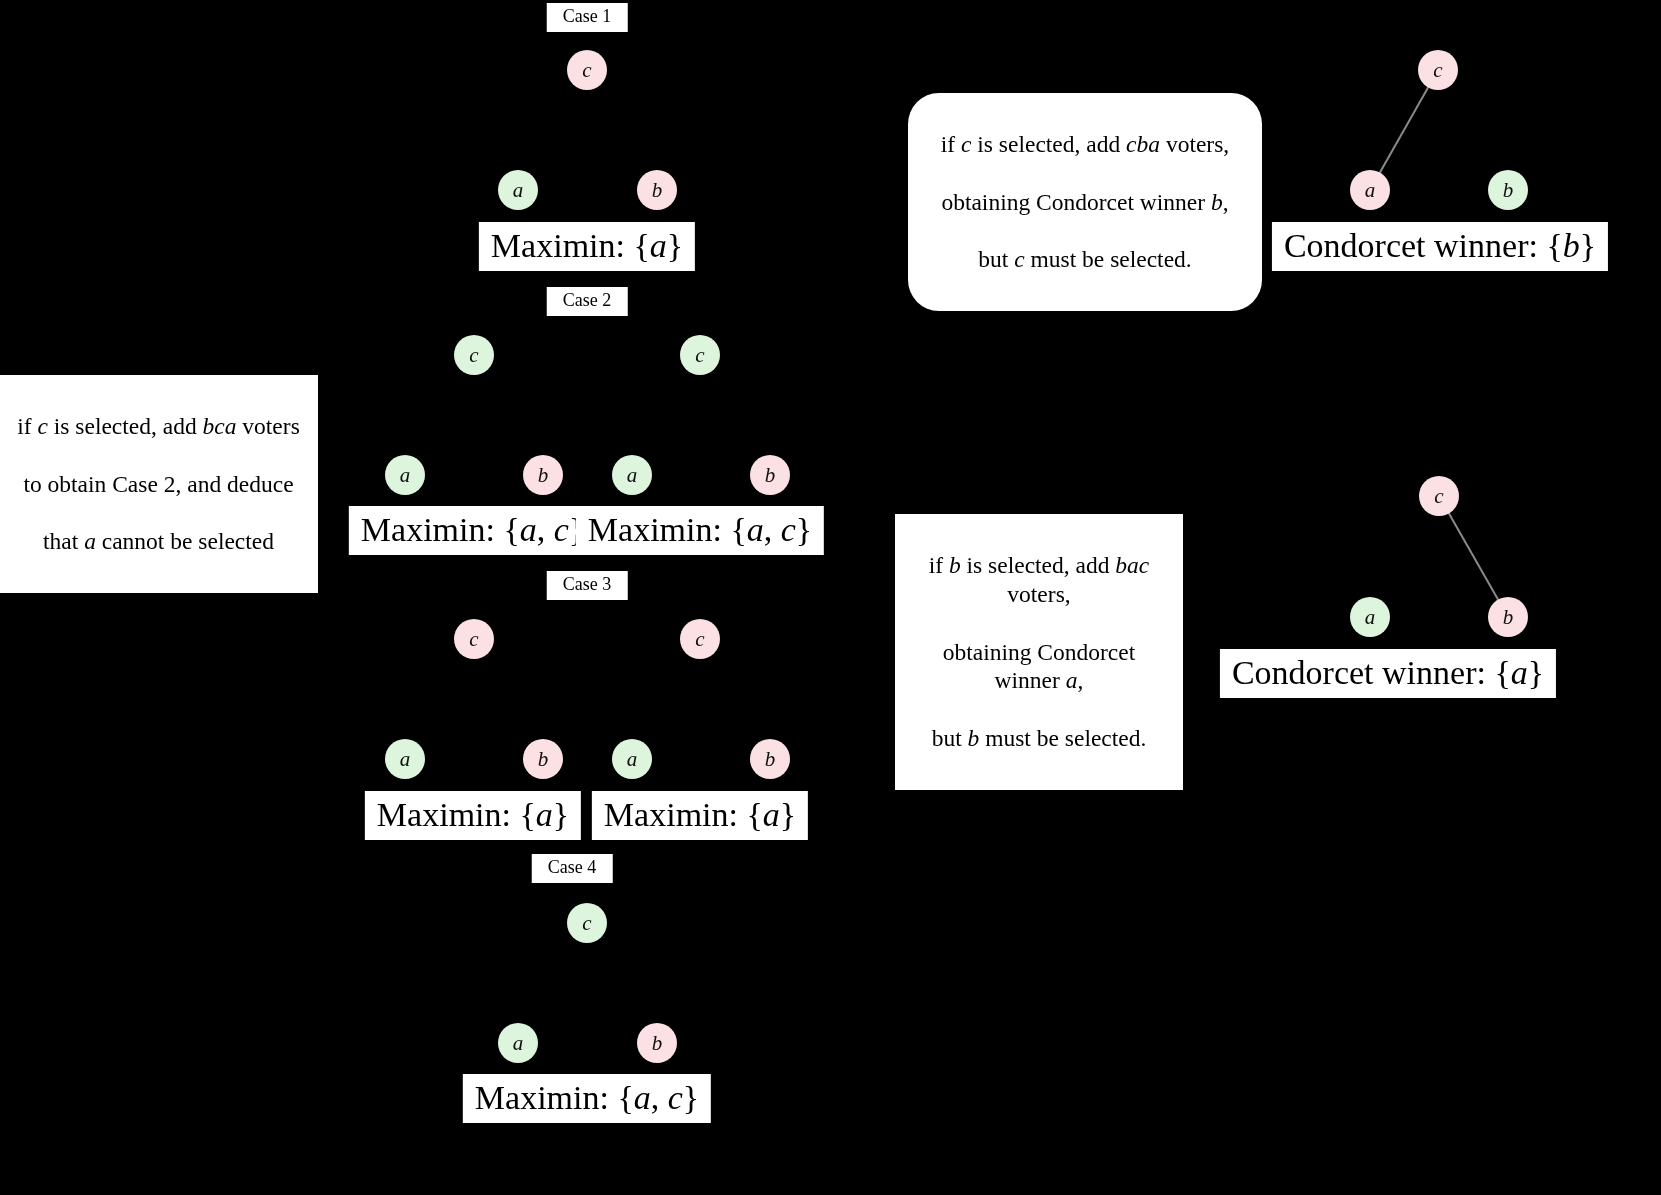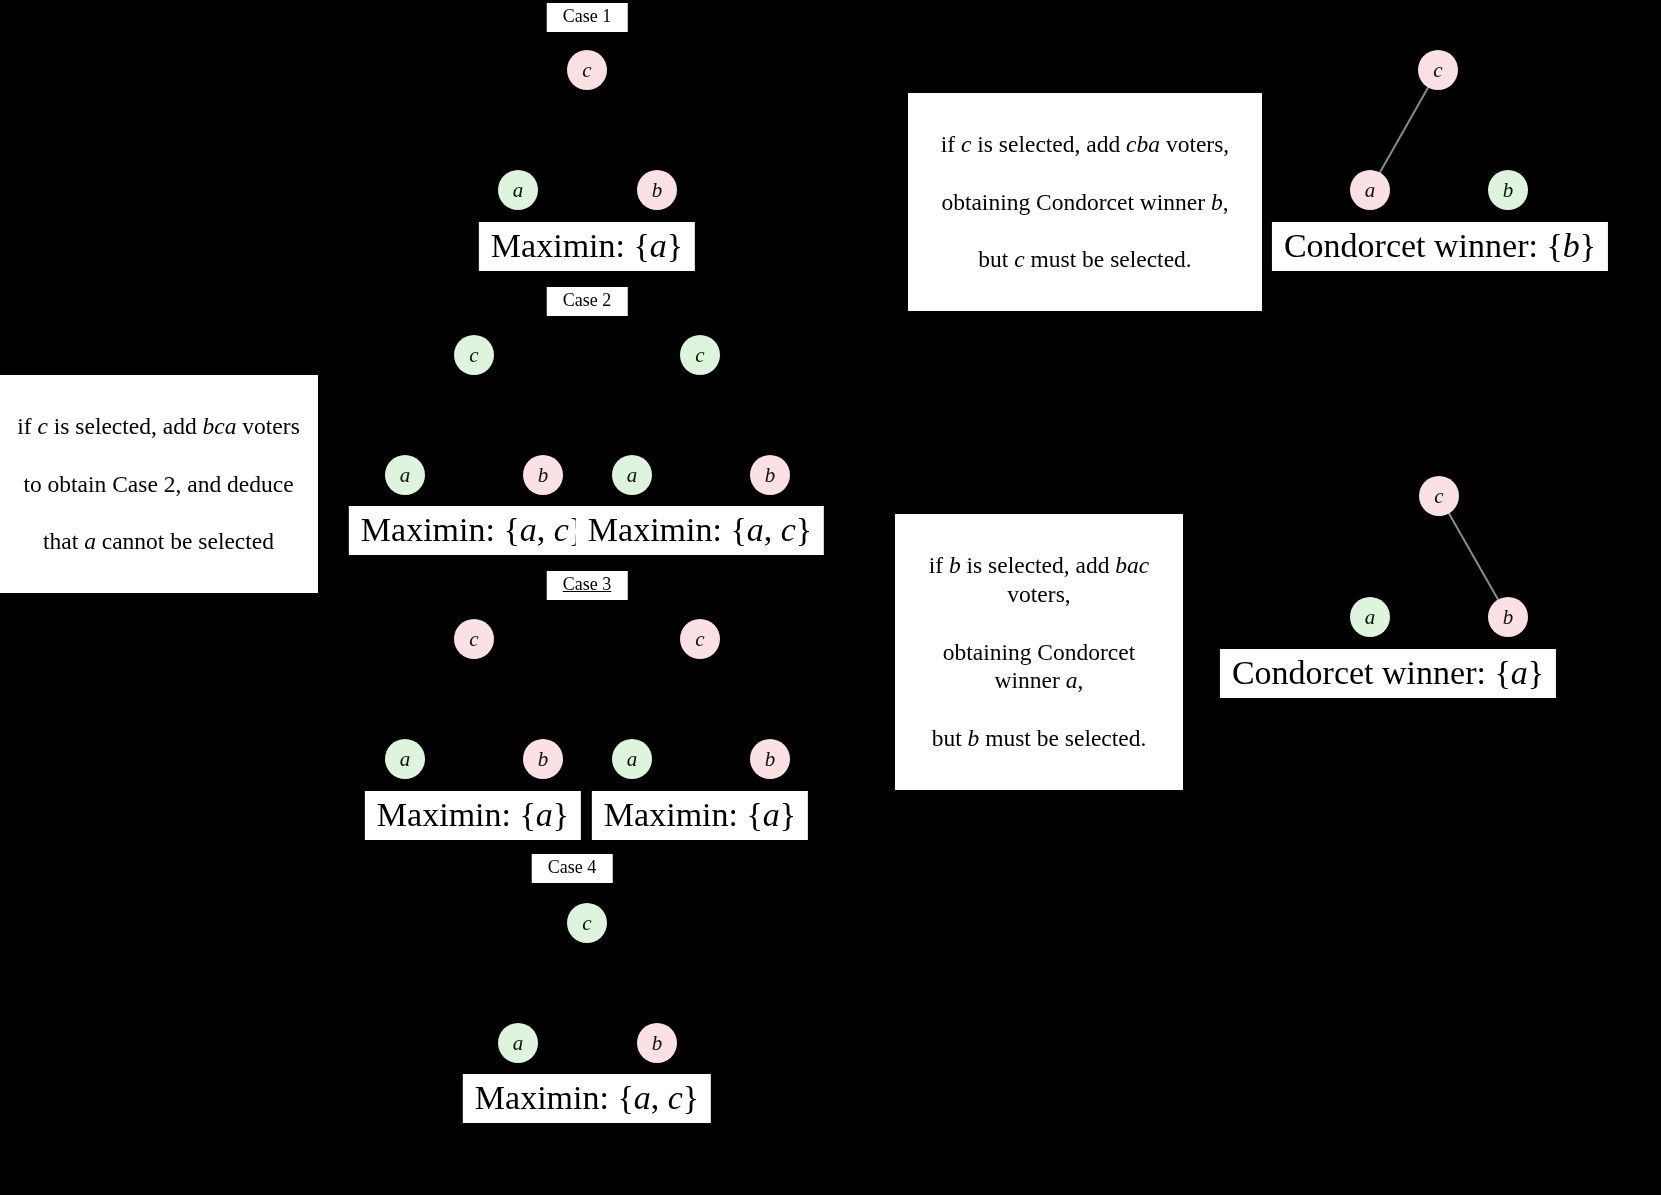--- a/index.html
+++ b/index.html
@@ -115,21 +115,21 @@
   <div class="node green" style="left:474px; top:355px;">c</div>
   <div class="node green" style="left:405px; top:475px;">a</div>
   <div class="node pink" style="left:543px; top:475px;">b</div>
   <div class="label-box" style="left:473px; top:506px;">Maximin: {<i>a</i>, <i>c</i>}</div>
 
   <div class="node green" style="left:700px; top:355px;">c</div>
   <div class="node green" style="left:632px; top:475px;">a</div>
   <div class="node pink" style="left:770px; top:475px;">b</div>
   <div class="label-box" style="left:700px; top:506px;">Maximin: {<i>a</i>, <i>c</i>}</div>
 
-  <div class="label-box case-title" style="left:587px; top:571px;text-decoration:underline;">Case 3</div>
+  <div class="label-box case-title" style="left:587px; top:571px;">Case 3</div>
 
   <div class="node pink" style="left:474px; top:639px;">c</div>
   <div class="node green" style="left:405px; top:759px;">a</div>
   <div class="node pink" style="left:543px; top:759px;">b</div>
   <div class="label-box" style="left:473px; top:791px;">Maximin: {<i>a</i>}</div>
 
   <div class="node pink" style="left:700px; top:639px;">c</div>
   <div class="node green" style="left:632px; top:759px;">a</div>
   <div class="node pink" style="left:770px; top:759px;">b</div>
   <div class="label-box" style="left:700px; top:791px;">Maximin: {<i>a</i>}</div>
@@ -151,21 +151,21 @@
   <div class="node green" style="left:1370px; top:617px;">a</div>
   <div class="node pink" style="left:1508px; top:617px;">b</div>
   <div class="label-box" style="left:1388px; top:649px;">Condorcet winner: {<i>a</i>}</div>
 
   <div class="note-box" style="left:-1px; top:375px; width:319px;">
     <div>if <i>c</i> is selected, add <i>bca</i> voters</div>
     <div>to obtain Case 2, and deduce</div>
     <div>that <i>a</i> cannot be selected</div>
   </div>
 
-  <div class="note-box" style="left:908px; top:93px; width:354px;">
+  <div class="note-box" style="left:908px; top:93px; width:354px;border-radius:31px;">
     <div>if <i>c</i> is selected, add <i>cba</i> voters,</div>
     <div>obtaining Condorcet winner <i>b</i>,</div>
     <div>but <i>c</i> must be selected.</div>
   </div>
 
   <div class="note-box" style="left:895px; top:514px; width:288px;">
     <div>if <i>b</i> is selected, add <i>bac</i> voters,</div>
     <div>obtaining Condorcet winner <i>a</i>,</div>
     <div>but <i>b</i> must be selected.</div>
   </div>

